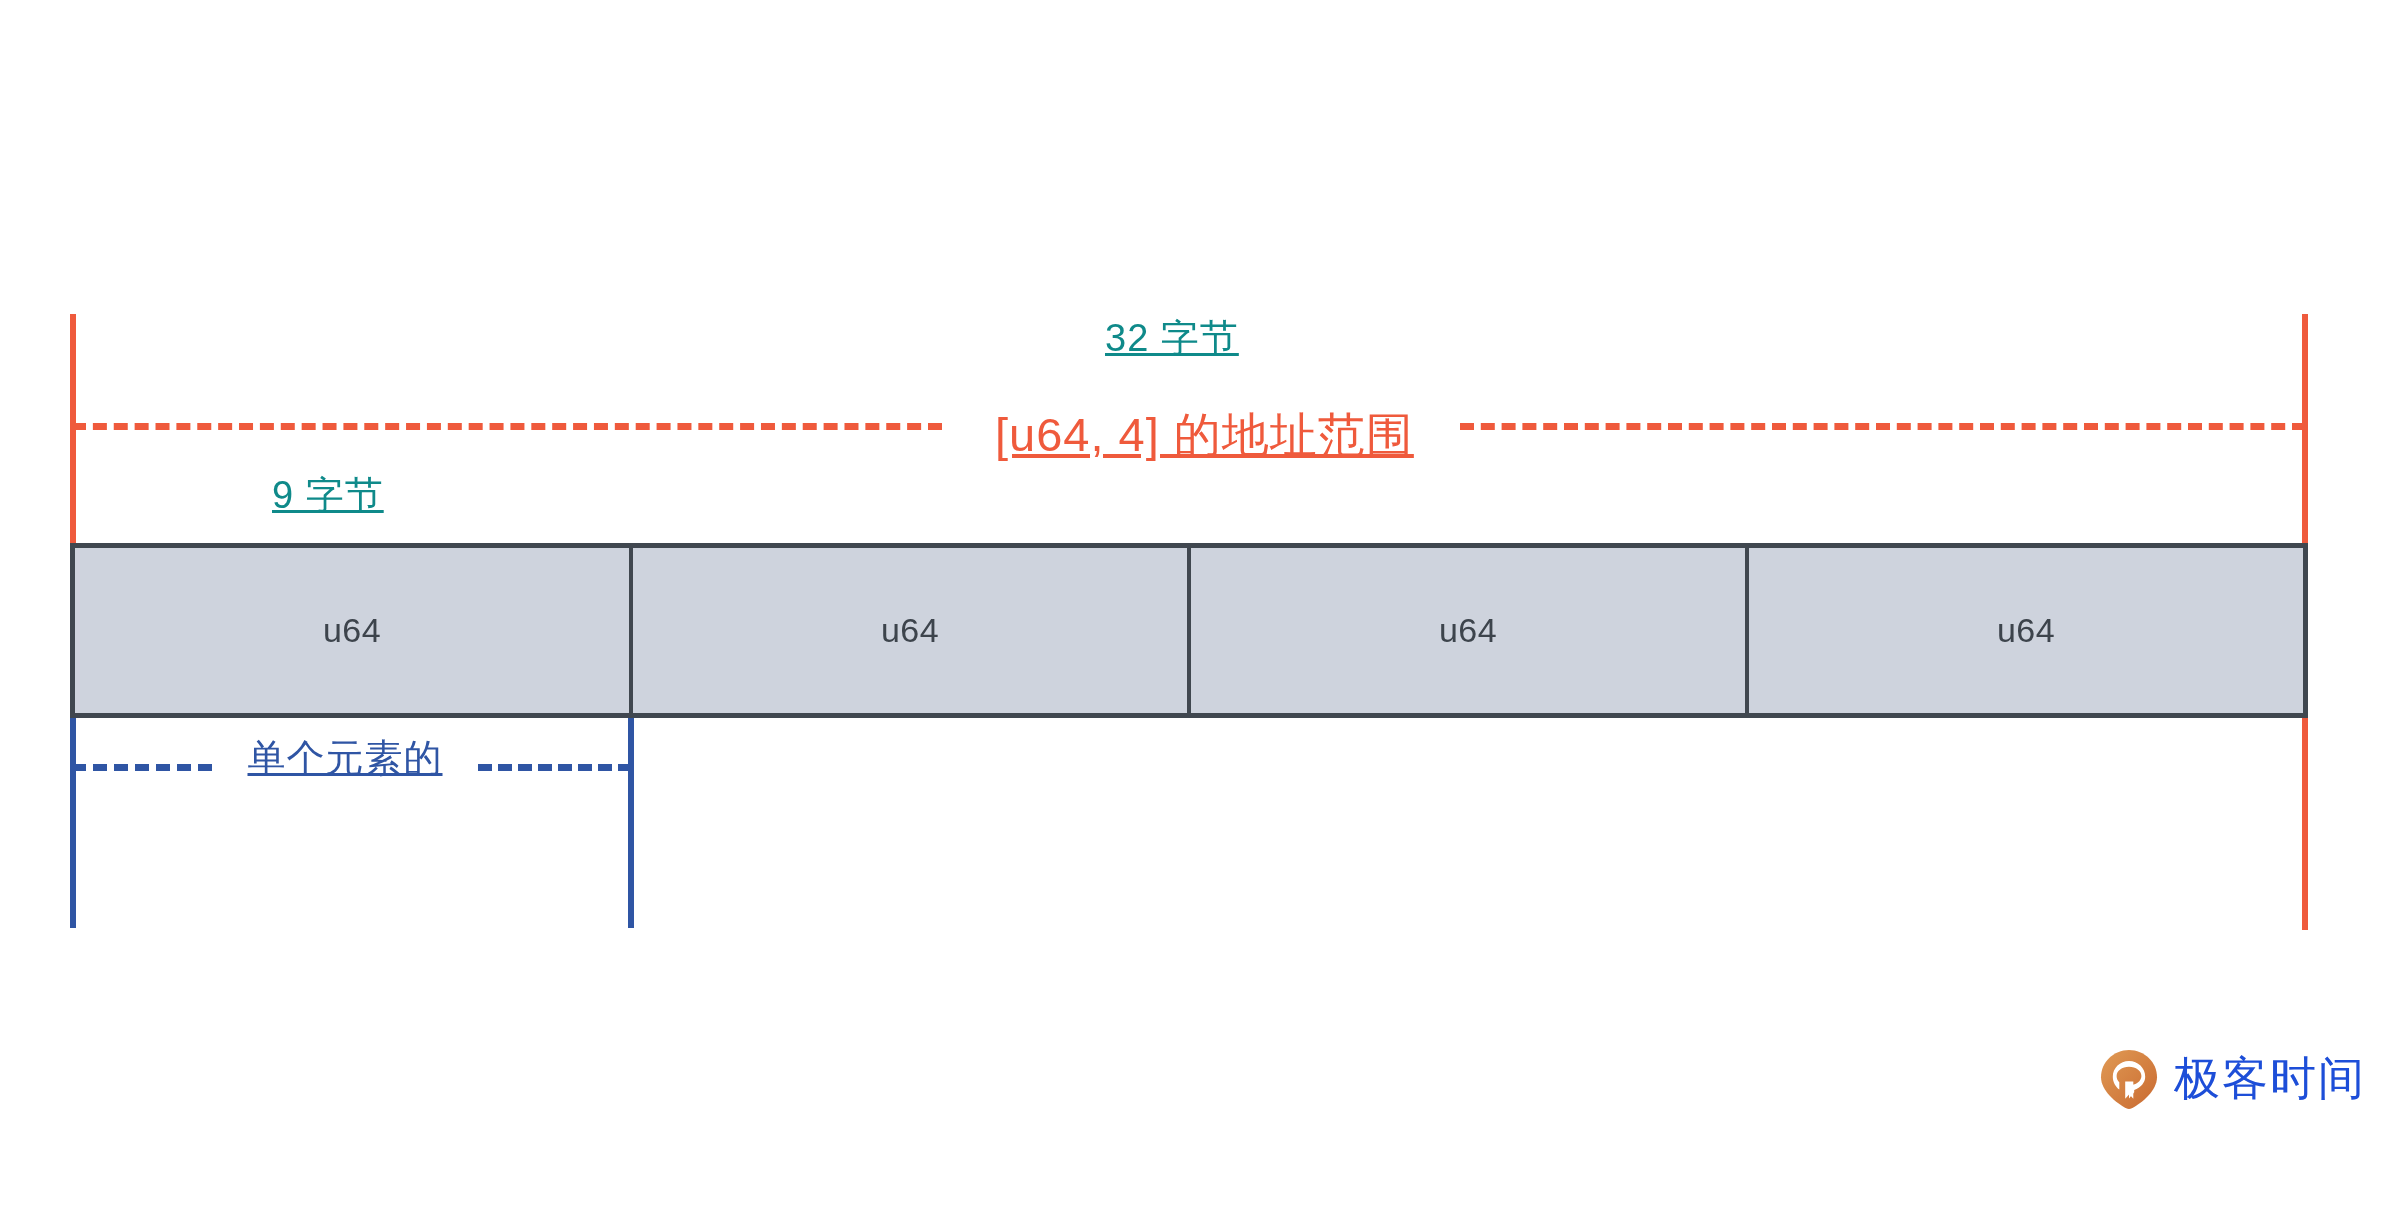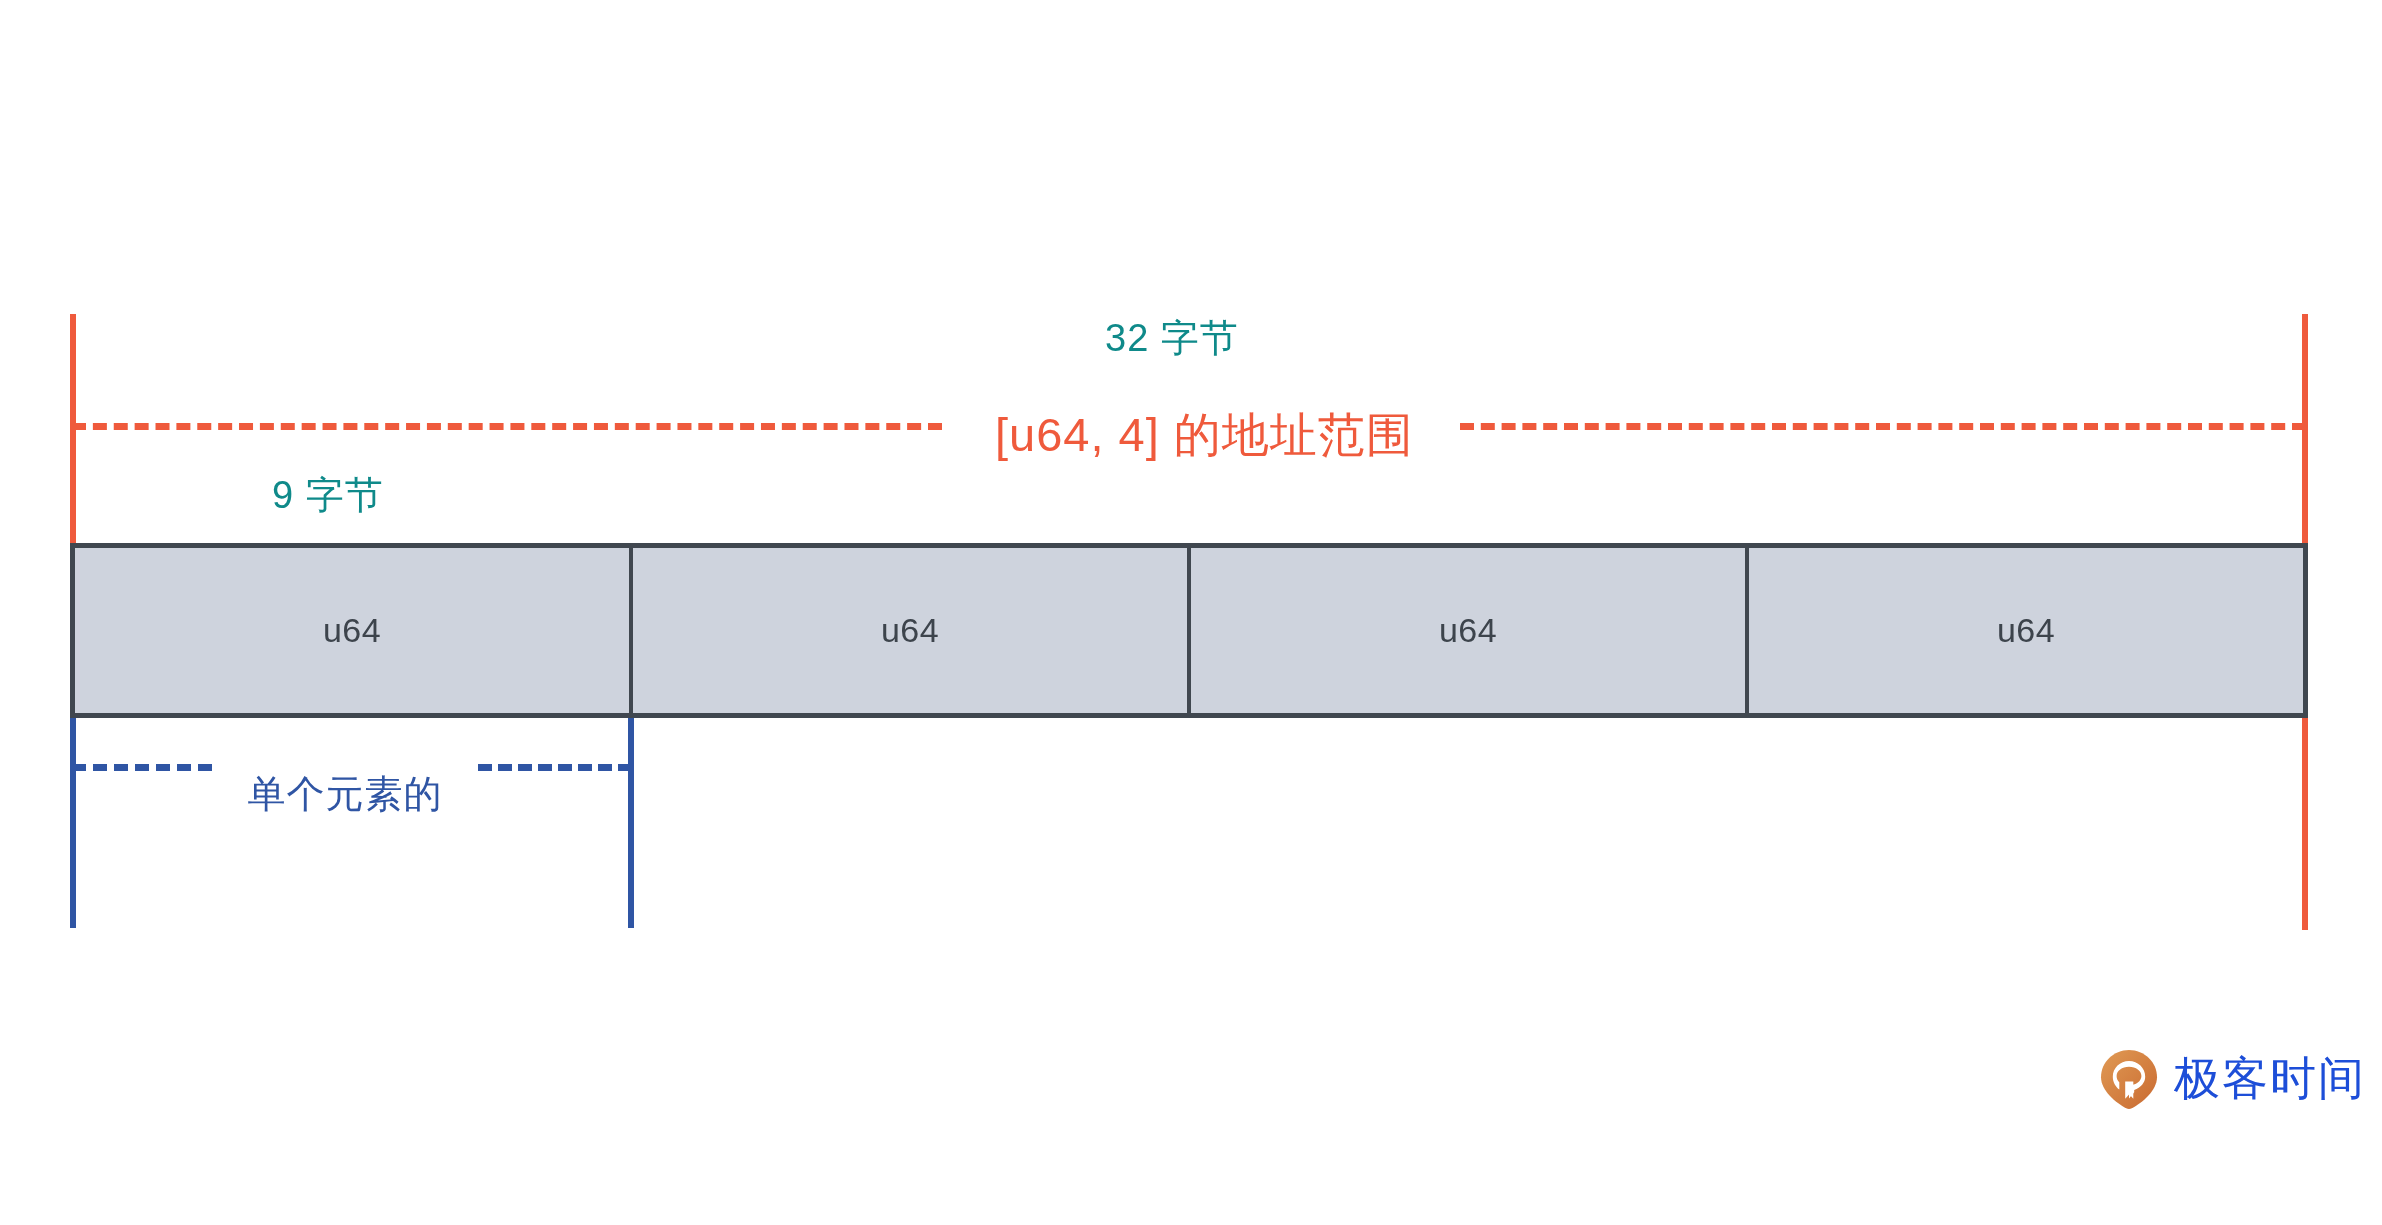--- a/index.html
+++ b/index.html
@@ -56,20 +56,21 @@
   }
   #blue-dash-right {
     left: 478px; top: 764px; width: 154px;
     border-top-color: #2f55a4;
   }
 
   
   .label {
     position: absolute;
     white-space: nowrap;
+    text-decoration: underline;
   }
   .label-teal {
     color: #0f8a8a;
     font-size: 38px;
     letter-spacing: 1px;
   }
   .label-orange {
     color: #ef5a3c;
     font-size: 47px;
     letter-spacing: 1px;
@@ -78,21 +79,21 @@
     color: #2f55a4;
     font-size: 38px;
     line-height: 56px;
     text-align: center;
     letter-spacing: 1px;
   }
 
   #label-32bytes { left: 1105px; top: 313px; }
   #label-8bytes  { left: 272px;  top: 470px; }
   #label-range-u64-4 { left: 995px; top: 404px; }
-  #label-single-elem { left: 220px; top: 730px; width: 250px; margin-top: 36px; }
+  #label-single-elem { left: 220px; top: 730px; width: 250px; }
   #label-single-elem .line { display: block; }
 
   
   #mem-table {
     position: absolute;
     left: 70px;
     top: 543px;
     width: 2238px;
     height: 175px;
     display: flex;

